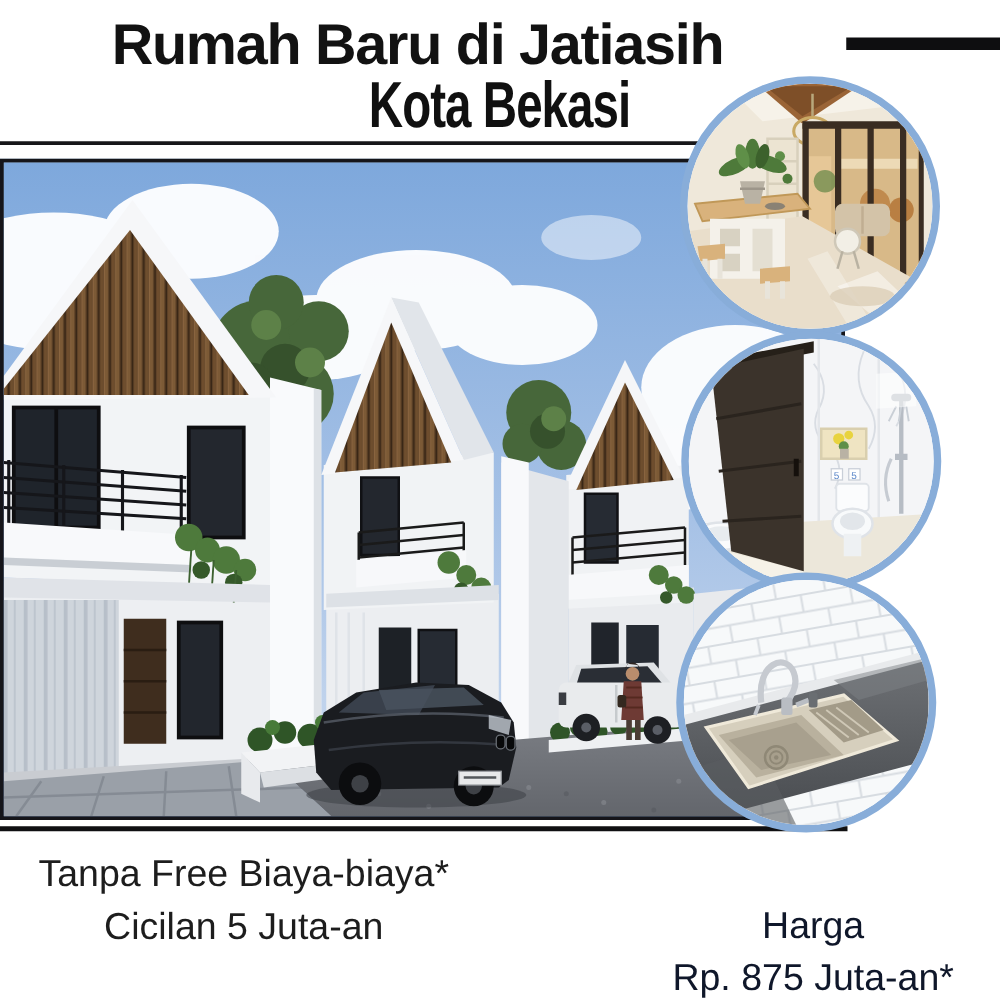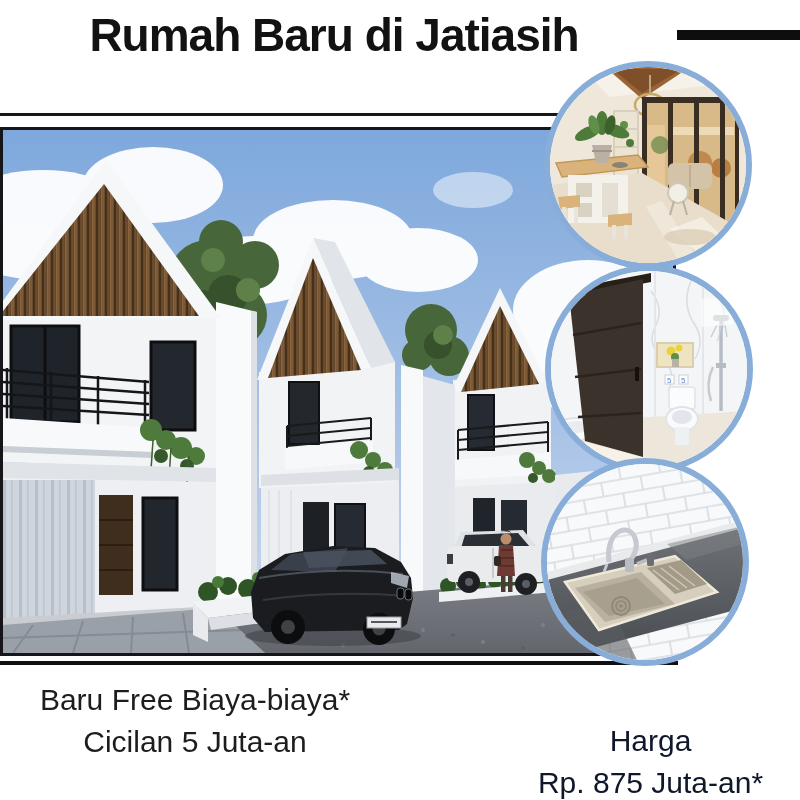--- a/index.html
+++ b/index.html
@@ -58,20 +58,23 @@
     left:528px;top:720px;width:245px;text-align:center;
     font-size:30px;line-height:42px;color:#0f172a;
   }
 </style>
 </head>
 <body>
 
 <div class="canvas">
 
   <div class="abs title">Rumah Baru di Jatiasih</div>
+  <div class="abs subtitle">
+    <span class="subtitle-inner">Kota Bekasi</span>
+  </div>
 
   <div class="abs bar-topright"></div>
   <div class="abs rule-top"></div>
 
   <div class="abs photo">
     <svg viewBox="0 0 670 523" width="670" height="523">
       <defs>
         <linearGradient id="sky" x1="0" y1="0" x2="0" y2="1">
           <stop offset="0" stop-color="#7ea8dc"></stop>
           <stop offset="0.55" stop-color="#a7c2e6"></stop>
@@ -506,21 +509,21 @@
 
       <path d="M62 98 C58 66 82 58 88 74 C92 84 87 92 82 98" stroke="#c6cad0" stroke-width="5" fill="none"></path>
       <rect x="78" y="94" width="9" height="14" rx="2" fill="#b9bdc3"></rect>
       <line x1="90" y1="100" x2="100" y2="96" stroke="#b9bdc3" stroke-width="4"></line>
       <rect x="100" y="90" width="7" height="12" rx="2" fill="#6a6e72"></rect>
       <path d="M60 100 l-3 8" stroke="#c6cad0" stroke-width="3"></path>
     </svg>
   </div>
 
   <div class="abs promo">
-    <div>Baru Free Biaya-biaya*</div>
+    <div>Tanpa Free Biaya-biaya*</div>
     <div>Cicilan 5 Juta-an</div>
   </div>
   <div class="abs price">
     <div>Harga</div>
     <div>Rp. 875 Juta-an*</div>
   </div>
 
 </div>
 
 </body></html>

